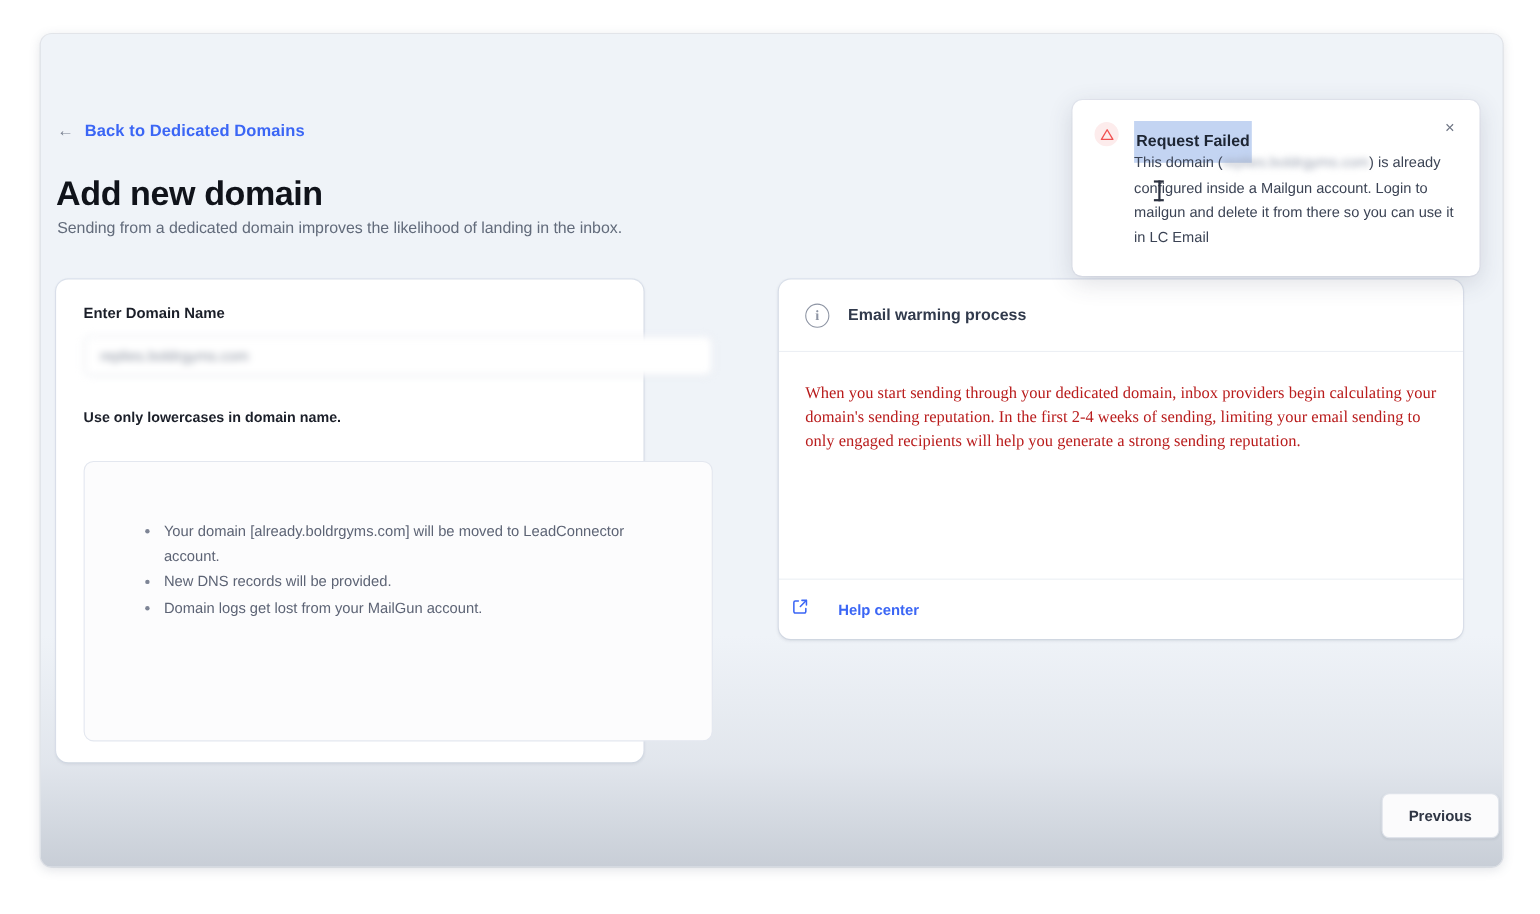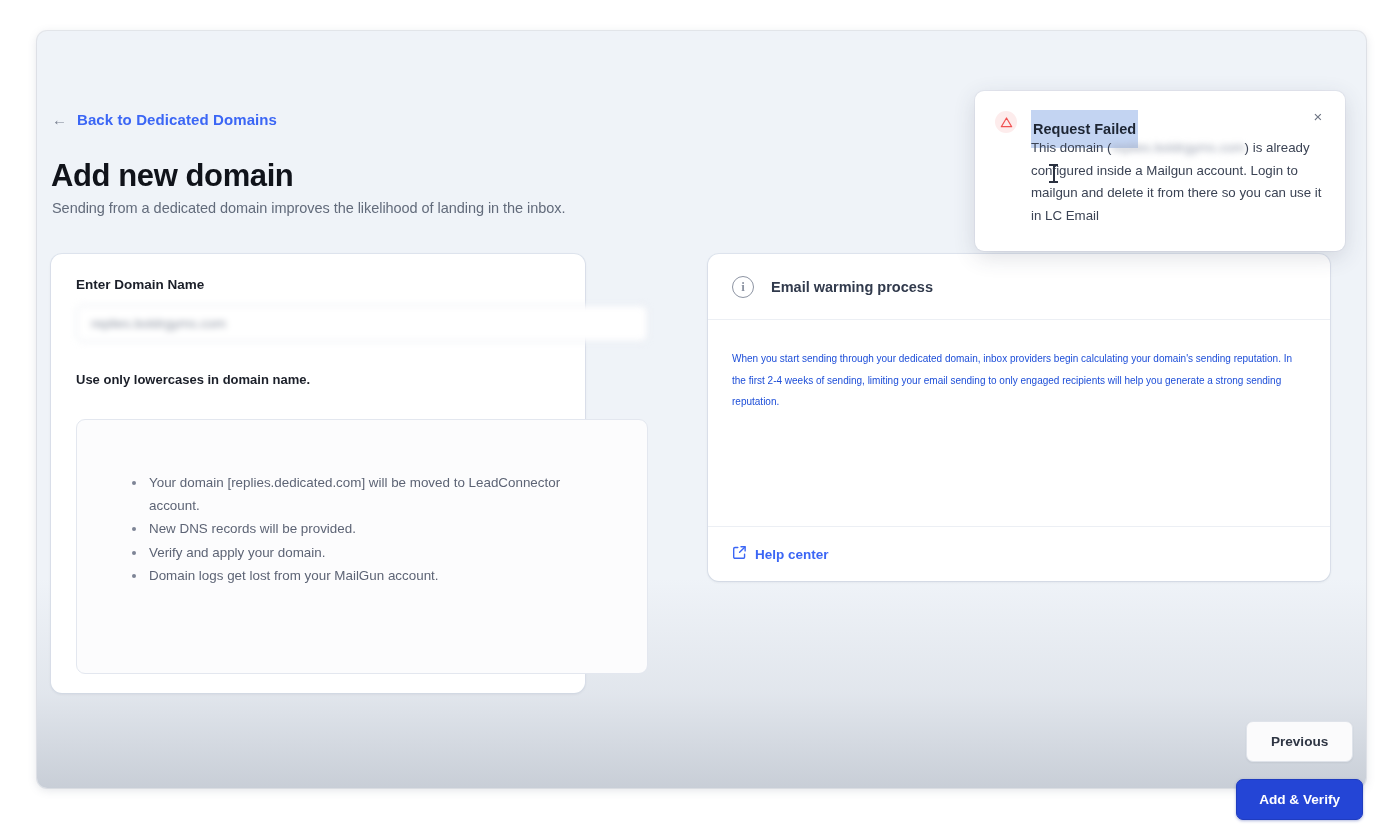--- a/index.html
+++ b/index.html
@@ -212,38 +212,39 @@
     font-weight: 700;
     color: #313a4c;
   }
 
   #warming-body {
     padding: 28px 24px 18px 24px;
     border-bottom: 1px solid #eceff4;
     height: 207px;
   }
   #warming-para {
-    font-size: 10px;
+    font-size: 15px;
     line-height: 21.5px;
-    color: #1d4ed8;
+    color: #b91c1c;
+    font-family: Liberation Serif, serif;
   }
   #warming-bold {
     margin-top: 33px;
     font-size: 13.6px;
     line-height: 21.5px;
     color: #2e3545;
     font-weight: 700;
   }
 
   #warming-footer {
     height: 54px;
     display: flex;
     align-items: center;
-    padding-left: 24px;
-    gap: 8px;
+    padding-left: 12px;
+    gap: 27px;
     cursor: pointer;
   }
   #help-link-label {
     color: #3b66f5;
     font-size: 13.5px;
     font-weight: 700;
   }
   .ext-icon { display: block; }
 
   
@@ -392,23 +393,22 @@
 <h1 id="page-title">Add new domain</h1>
 <p id="page-subtitle">Sending from a dedicated domain improves the likelihood of landing in the inbox.</p>
 
 <div id="domain-card">
   <div id="domain-label">Enter Domain Name</div>
   <input id="domain-input" type="text" value="replies.boldrgyms.com" style="">
   <div id="domain-hint">Use only lowercases in domain name.</div>
 
   <div id="notice-box">
     <ul id="notice-list">
-      <li>Your domain [replies.dedicated.com] will be moved to LeadConnector account.</li>
+      <li>Your domain [already.boldrgyms.com] will be moved to LeadConnector account.</li>
       <li>New DNS records will be provided.</li>
-      <li>Verify and apply your domain.</li>
       <li>Domain logs get lost from your MailGun account.</li>
     </ul>
   </div>
 </div>
 
 <div id="warming-card">
   <div id="warming-header">
     <span class="info-icon">i</span>
     <span id="warming-title">Email warming process</span>
   </div>
@@ -422,21 +422,20 @@
         <path d="M9.6 1.9h4.4v4.4" stroke="#3b66f5" stroke-width="1.5" stroke-linecap="round" stroke-linejoin="round"></path>
         <path d="M8.1 7.8l5.7-5.7" stroke="#3b66f5" stroke-width="1.5" stroke-linecap="round"></path>
       </svg>
     </span>
     <span id="help-link-label">Help center</span>
   </div>
 </div>
 
 <div id="footer-actions">
   <button id="btn-previous">Previous</button>
-  <button id="btn-add-verify">Add &amp; Verify</button>
 </div>
 
 <div id="toast">
   <span id="toast-icon">
     <svg width="13" height="13" viewBox="0 0 16 16" fill="none">
       <path d="M8 2.4 14.4 13.2H1.6L8 2.4z" stroke="#f05252" stroke-width="1.5" stroke-linejoin="round"></path>
     </svg>
   </span>
   <div id="toast-title">Request Failed</div>
   <button id="toast-close">×</button>

